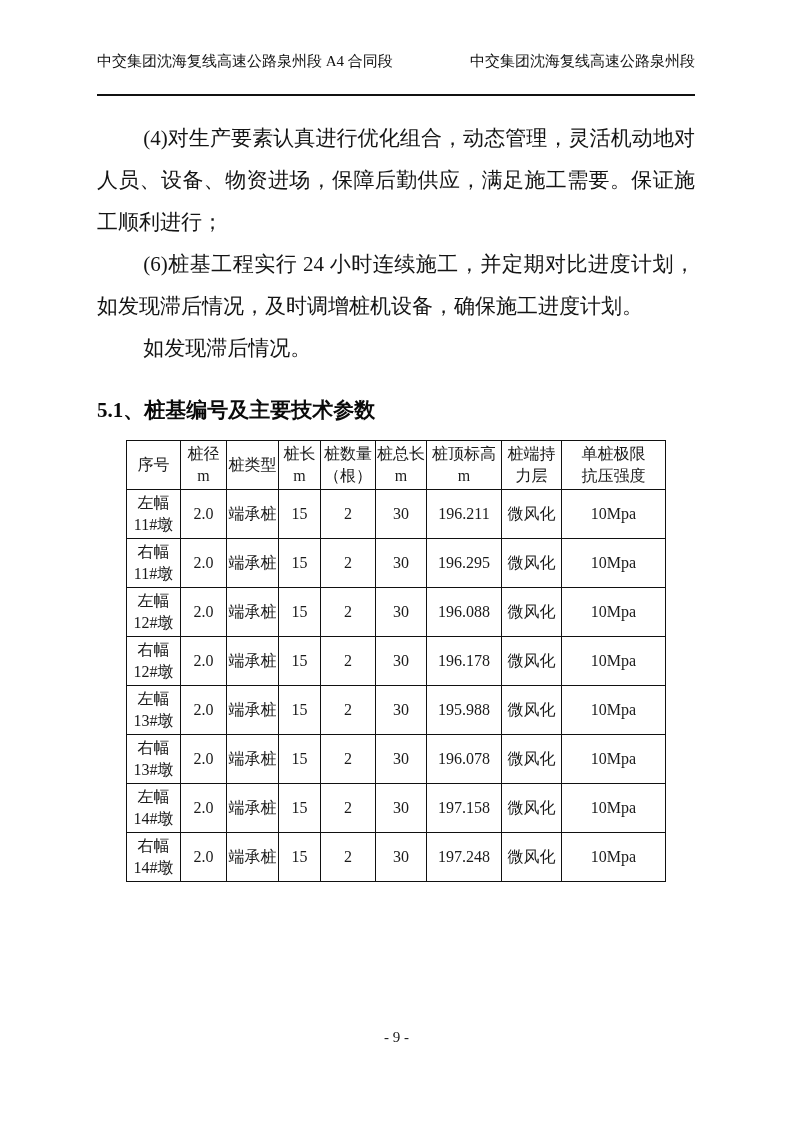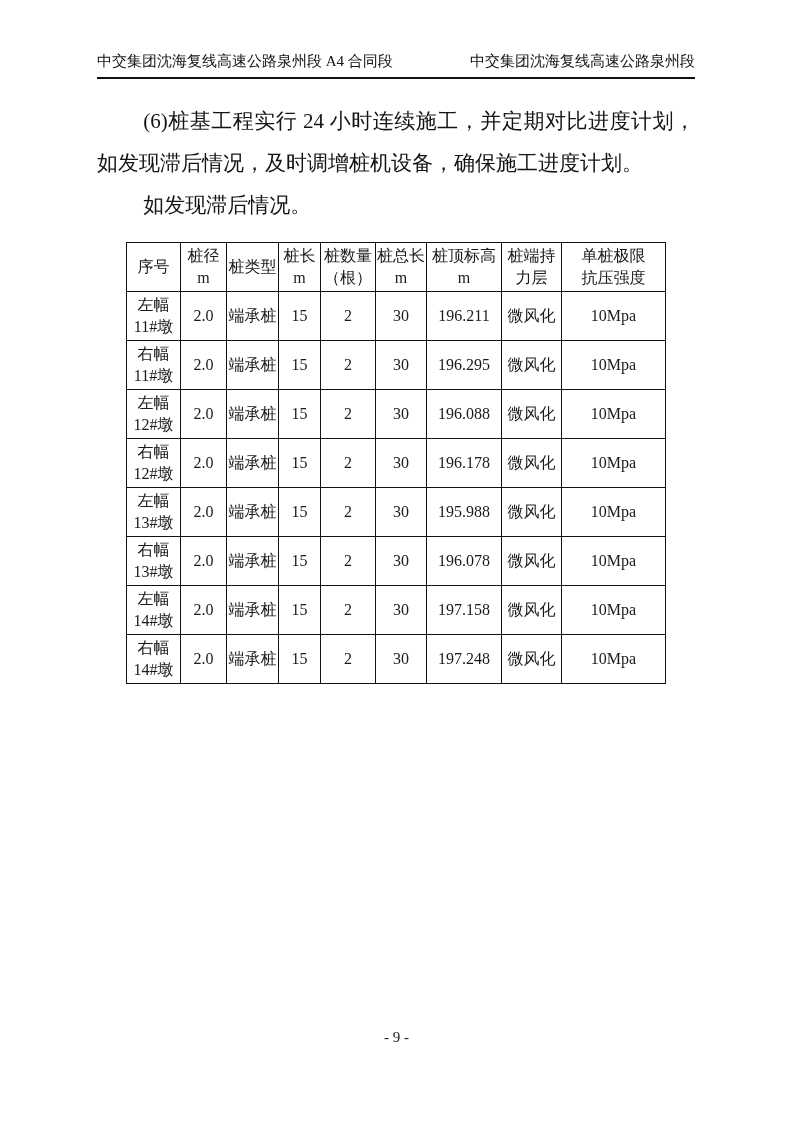--- a/index.html
+++ b/index.html
@@ -12,21 +12,21 @@
     font-family: "Liberation Serif", "DejaVu Serif", serif;
     overflow: hidden;
     box-sizing: border-box;
   }
   .content { padding: 0 98px 0 97px; }
   .doc-header {
     display: flex;
     justify-content: space-between;
     align-items: flex-end;
     padding-top: 52px;
-    padding-bottom: 6px;
+    padding-bottom: 23px;
     border-bottom: 2px solid #111111;
     font-size: 15px;
     line-height: 19px;
   }
   .body-text { margin-top: 21px; }
   p.para {
     margin: 0;
     font-size: 21px;
     line-height: 42px;
     text-align: justify;
@@ -82,23 +82,25 @@
 <div class="page">
 
   <div class="content">
 
     <div class="doc-header">
       <span>中交集团沈海复线高速公路泉州段 A4 合同段</span>
       <span>中交集团沈海复线高速公路泉州段</span>
     </div>
 
     <div class="body-text">
+      <p class="para">(4)对生产要素认真进行优化组合，动态管理，灵活机动地对人员、设备、物资进场，保障后勤供应，满足施工需要。保证施工顺利进行；</p>
       <p class="para">(6)桩基工程实行 24 小时连续施工，并定期对比进度计划，如发现滞后情况，及时调增桩机设备，确保施工进度计划。</p>
       <p class="para">如发现滞后情况。</p>
 
+      <h2 class="h2">5.1、桩基编号及主要技术参数</h2>
 
       <table class="params">
         <colgroup>
             <col style="width: 54px;">
             <col style="width: 46px;">
             <col style="width: 52px;">
             <col style="width: 42px;">
             <col style="width: 55px;">
             <col style="width: 51px;">
             <col style="width: 75px;">

